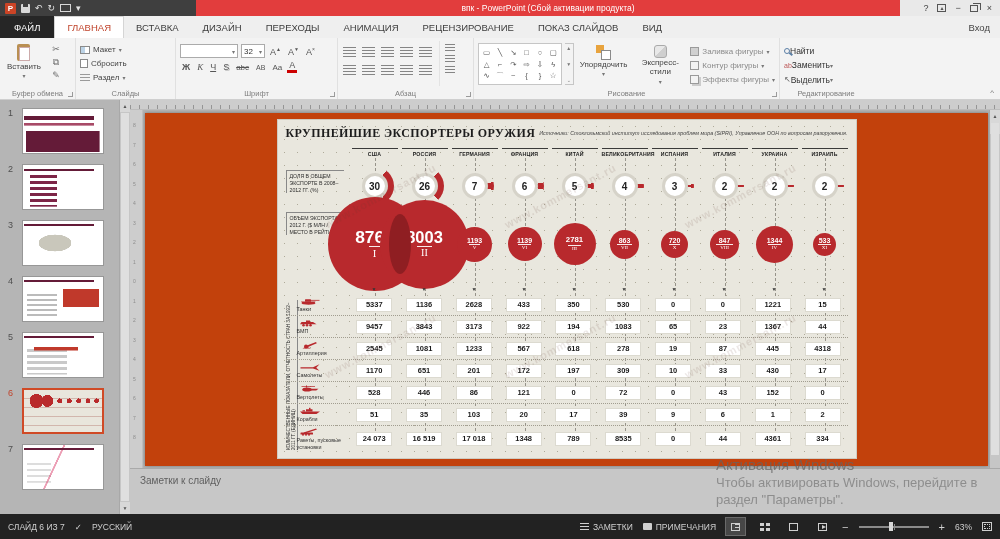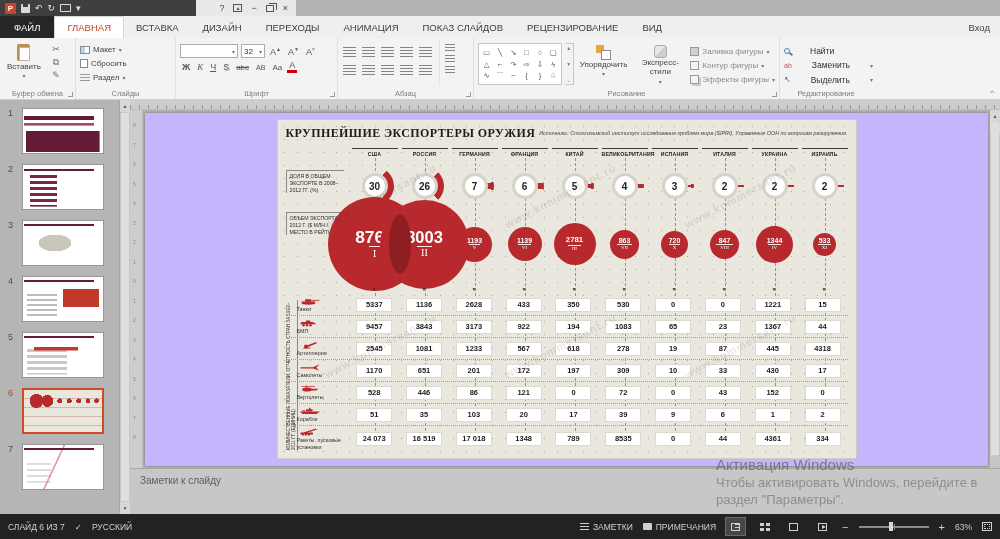--- a/index.html
+++ b/index.html
@@ -69,21 +69,21 @@
   .arricon{position:relative;width:15px;height:14px;margin-top:3px;}
   .arricon::before{content:"";position:absolute;left:0;top:0;width:8px;height:8px;background:#e8a33d;}
   .arricon::after{content:"";position:absolute;left:5px;top:5px;width:8px;height:8px;background:#fff;border:1px solid #8a8a8a;}
   .qsicon{width:13px;height:13px;border:1px solid #aaa;border-radius:3px;background:linear-gradient(135deg,#e8e8e8 50%,#cfcfcf 50%);margin-top:3px;}
   .fxcol{display:flex;flex-direction:column;gap:2px;padding-top:4px;}
   .fxrow{display:flex;align-items:center;gap:3px;font-size:8px;color:#8a8a8a;height:13px;cursor:default;white-space:nowrap;}
   .fi{width:9px;height:9px;border:1px solid #9a9a9a;}
   .fi.fill{background:#d0d0d0;}
   .fi.eff{box-shadow:2px 2px 0 #ccc;}
   .edcol{display:flex;flex-direction:column;gap:2px;padding-top:4px;}
-  .edrow{display:flex;align-items:center;gap:20px;font-size:8.5px;color:#333;height:13px;cursor:default;white-space:nowrap;}
+  .edrow{display:flex;align-items:center;gap:0;font-size:8.5px;color:#333;height:13px;cursor:default;white-space:nowrap;}
   .lens{width:6px;height:6px;border:1.5px solid #5b7fa6;border-radius:50%;position:relative;}
   .lens::after{content:"";position:absolute;left:4px;top:4px;width:4px;height:1.5px;background:#5b7fa6;transform:rotate(40deg);}
   .abic{font-size:7px;color:#b55;}
   .selic{font-size:8px;color:#666;}
   .collapse{position:absolute;right:6px;bottom:2px;font-size:8px;color:#777;}
 
   
   .main{flex:1;display:flex;overflow:hidden;}
   .thumbs{width:130px;background:#b5b5b5;padding:8px 0 0 0;position:relative;flex:0 0 130px;}
   .titem{display:flex;gap:4px;margin:0 18px 10px 8px;}
@@ -102,21 +102,21 @@
   .sarrow{height:12px;background:#d8d8d8;font-size:5px;color:#555;text-align:center;line-height:12px;}
   .sthumb{position:absolute;left:1px;right:1px;top:13px;bottom:13px;background:#dfdfdf;}
   .tscroll .sarrow.bot{position:absolute;bottom:0;left:0;right:0;}
 
   .editcol{flex:1;display:flex;flex-direction:column;overflow:hidden;}
   .hruler{height:10px;background:#cdcdcd;border-bottom:1px solid #bdbdbd;}
   .hruler::after{content:"";display:block;height:4px;margin-top:5px;background:repeating-linear-gradient(90deg,#959595 0 1px,rgba(0,0,0,0) 1px 9px);}
   .slidewrap{flex:1;display:flex;overflow:hidden;position:relative;}
   .vruler{width:13px;background:#cdcdcd;border-right:1px solid #bdbdbd;position:relative;flex:0 0 13px;}
   .vnum{position:absolute;left:3px;font-size:5px;color:#8d8d8d;}
-  .slide{flex:1;background:#c4b5fd;margin:3px 1px 2px 2px;box-shadow:0 0 3px rgba(0,0,0,.35);overflow:hidden;}
+  .slide{flex:1;background:#c2410c;margin:3px 1px 2px 2px;box-shadow:0 0 3px rgba(0,0,0,.35);overflow:hidden;}
   .escroll{width:11px;background:#c6c6c6;border-left:1px solid #a8a8a8;position:relative;flex:0 0 11px;}
   .escroll .sthumb{top:13px;bottom:13px;}
 
   
   .info{width:580px;margin:6px auto 0;background:#e9e7de;border:1px solid #cfccc2;padding:6px 8px 6px 8px;position:relative;background-image:radial-gradient(circle,#aeaa99 0.6px,rgba(0,0,0,0) 0.7px);background-size:13px 13px;}
   .info-header{display:flex;justify-content:space-between;align-items:flex-start;margin-bottom:3px;height:19px;}
   .info-title{font-family:"Liberation Serif",serif;font-weight:bold;font-size:12px;letter-spacing:.4px;color:#1d1d1d;}
   .info-source{font-style:italic;font-size:5.4px;color:#444;text-align:right;max-width:335px;margin-top:4px;}
   .info-body{position:relative;height:304px;}
   .col-line{position:absolute;top:10px;height:288px;border-left:1px dashed #96938a;z-index:0;}
@@ -173,38 +173,39 @@
 
   <div class="titlebar">
     <div class="tb-left">
       <span class="ppticon">P</span>
       <span class="floppy"></span>
       <span class="qat">↶</span>
       <span class="qat">↻</span>
       <span class="monitor"></span>
       <span class="qat">▾</span>
     </div>
+    <div class="tb-title">впк - PowerPoint (Сбой активации продукта)</div>
     <div class="tb-right">
       <span>?</span>
       <span class="wbox">▴</span>
       <span>−</span>
       <span class="restore"></span>
       <span>×</span>
     </div>
   </div>
 
   <div class="tabrow">
     <span class="tab file">ФАЙЛ</span>
       <span class="tab active">ГЛАВНАЯ</span>
       <span class="tab">ВСТАВКА</span>
       <span class="tab">ДИЗАЙН</span>
       <span class="tab">ПЕРЕХОДЫ</span>
       <span class="tab">АНИМАЦИЯ</span>
+      <span class="tab">РЕЦЕНЗИРОВАНИЕ</span>
       <span class="tab">ПОКАЗ СЛАЙДОВ</span>
-      <span class="tab">РЕЦЕНЗИРОВАНИЕ</span>
       <span class="tab">ВИД</span>
       <span class="signin">Вход</span>
   </div>
 
   <div class="ribbon">
 
     <div class="rgroup" style="width:76px;">
       <div class="bigbtn">
         <span class="clipicon"></span>
         <span>Вставить</span>

